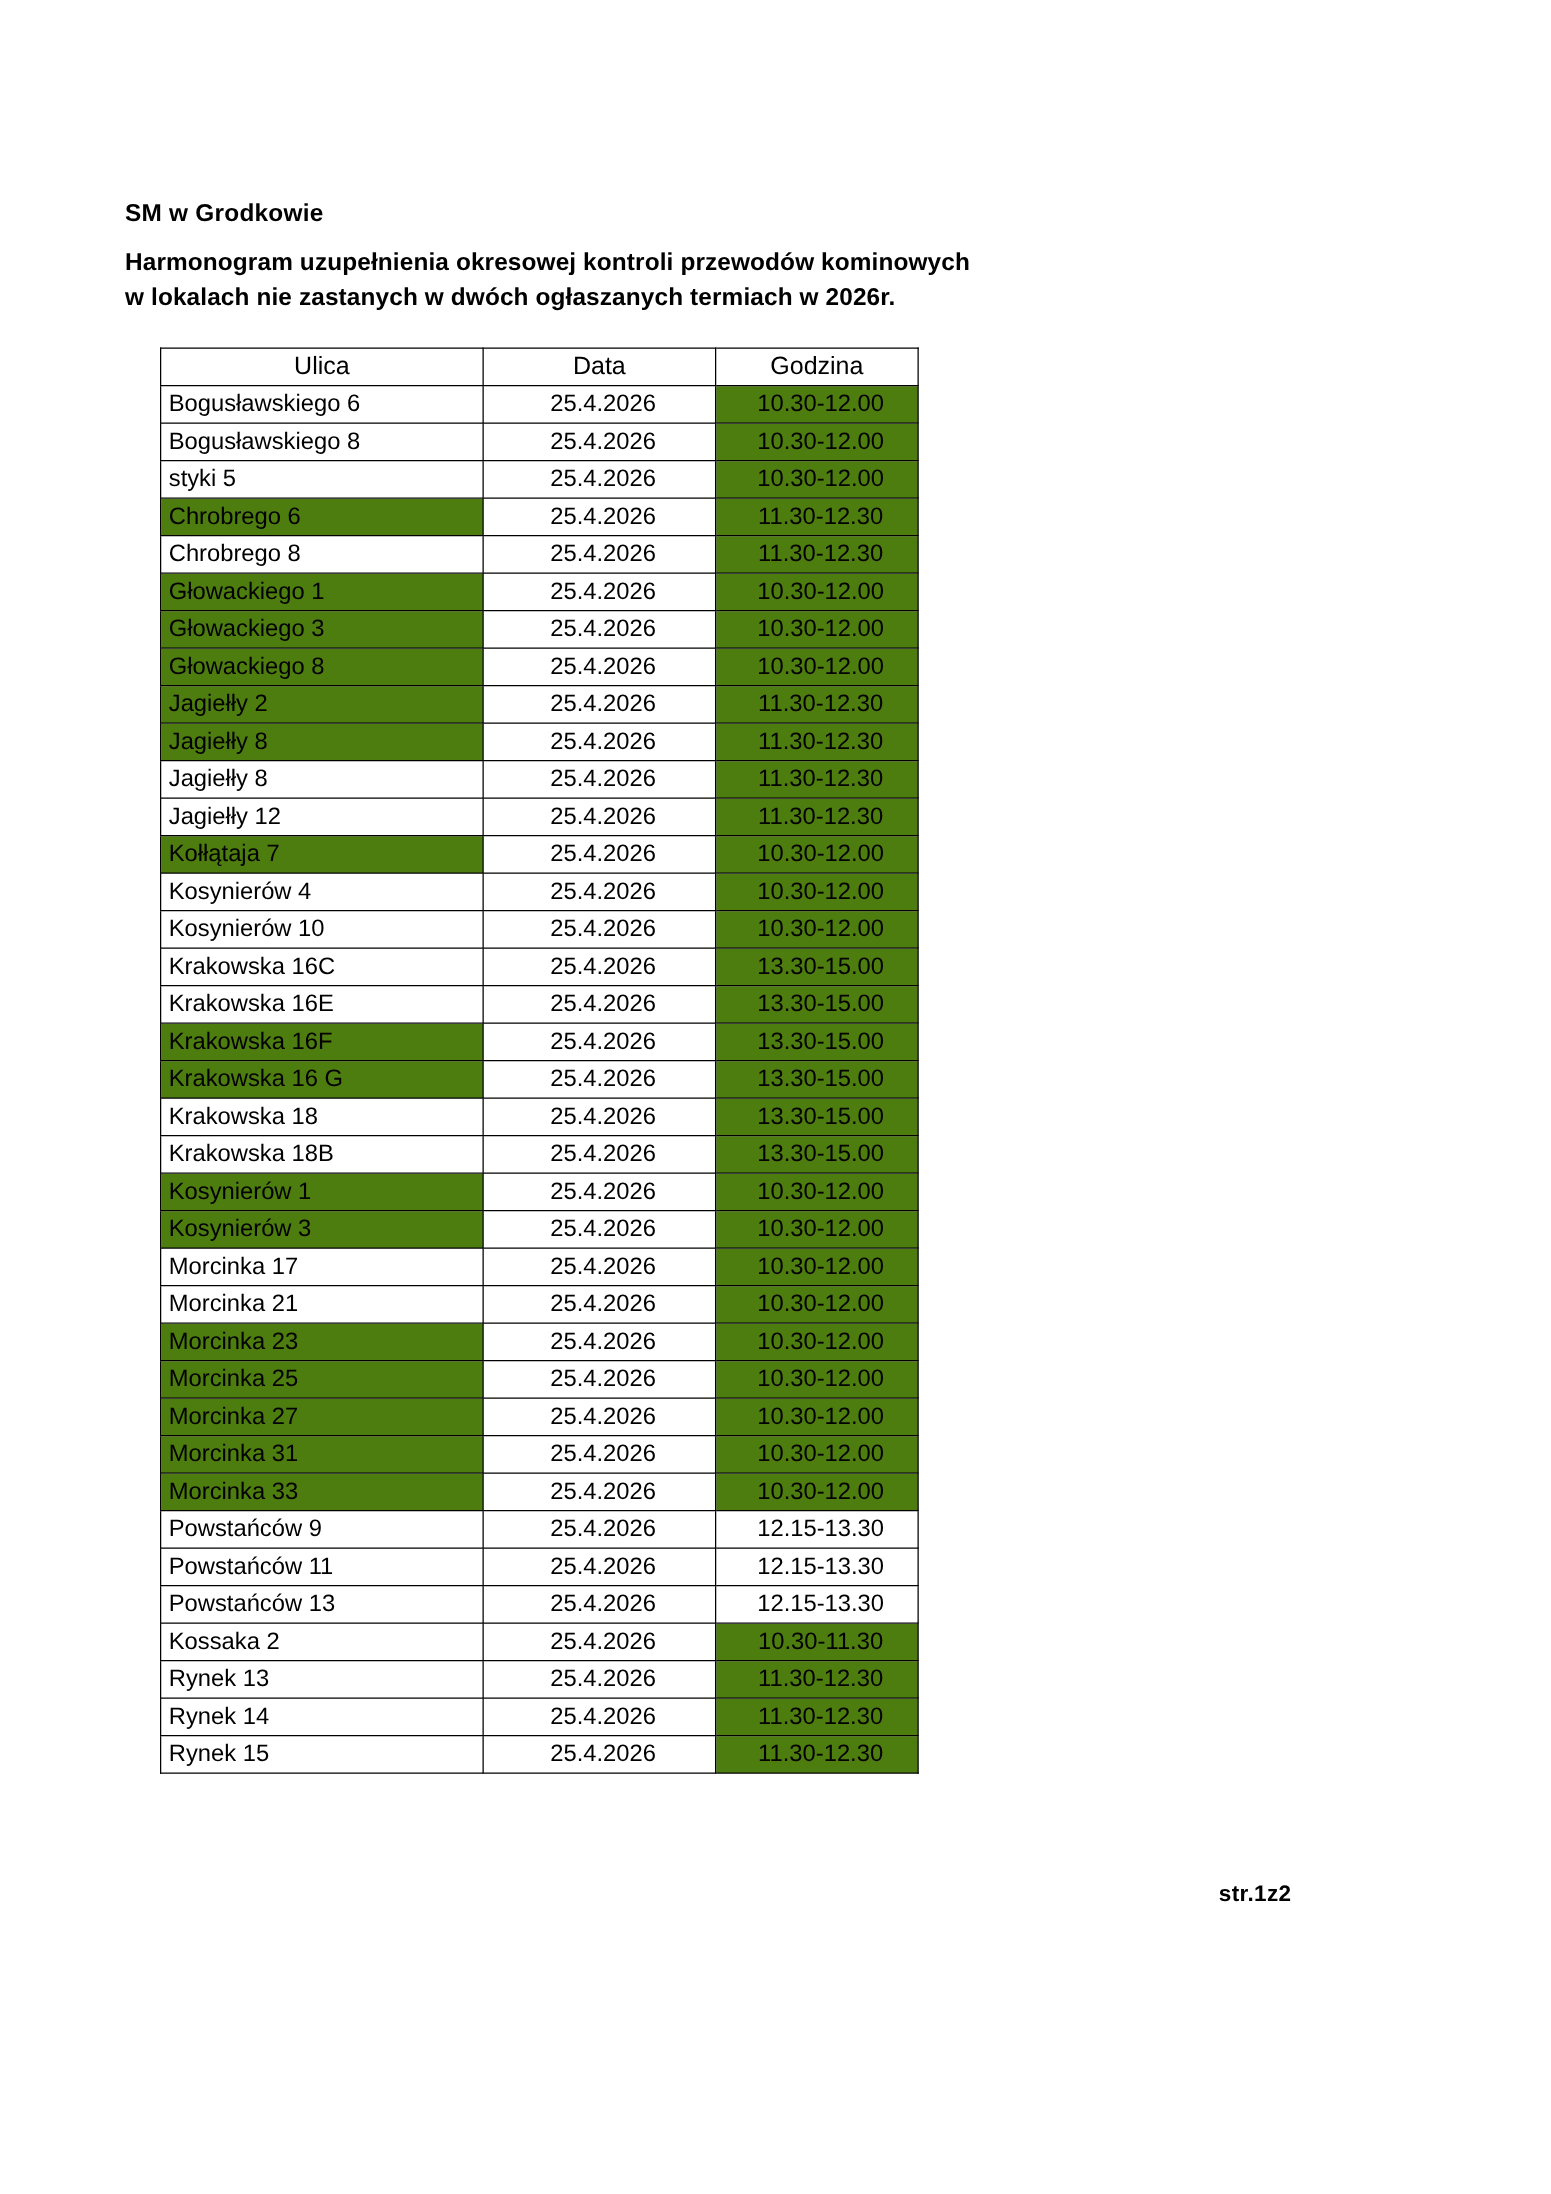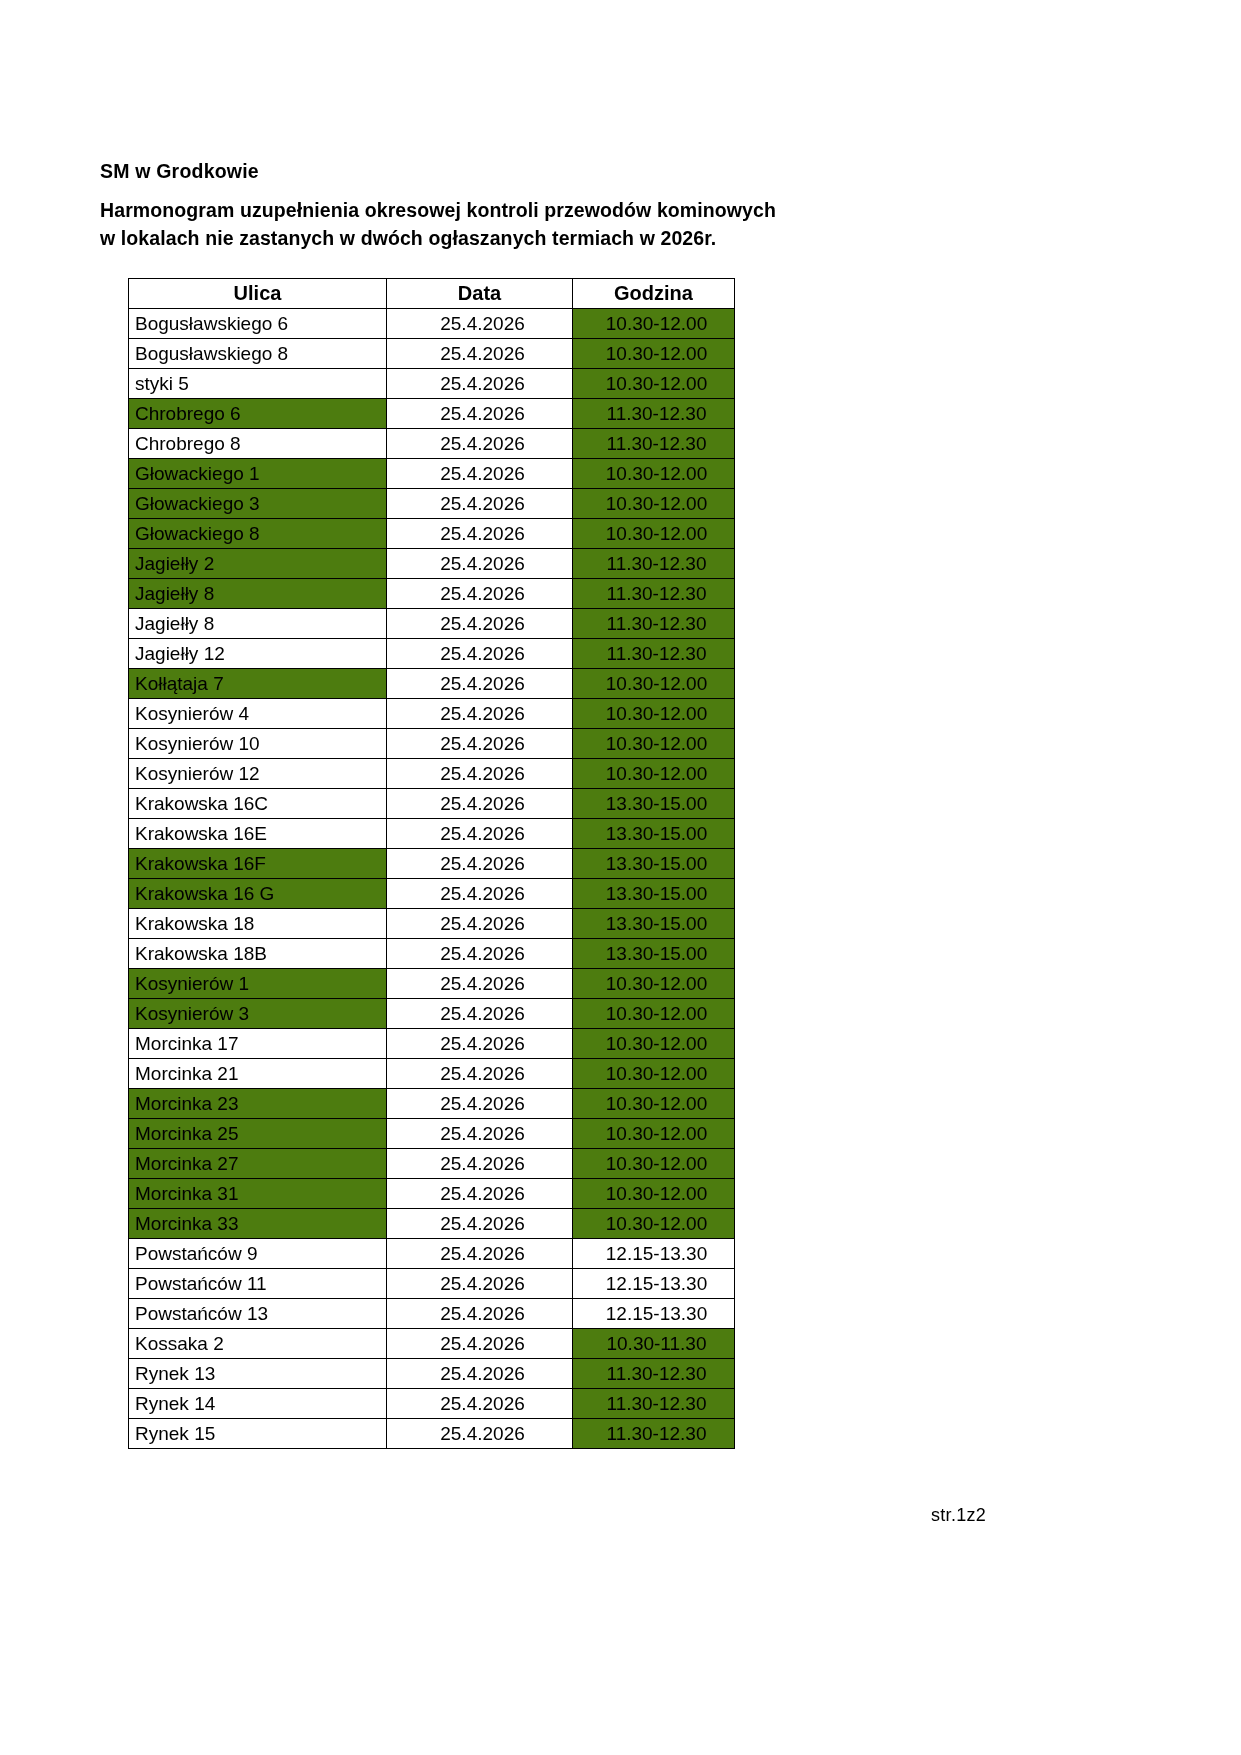--- a/index.html
+++ b/index.html
@@ -52,40 +52,41 @@
     border: 1.4px solid #000000;
     font-size: 19px;
     height: 29px;
     padding: 0 0 0 6px;
     line-height: 29px;
     white-space: nowrap;
     overflow: hidden;
   }
   table.schedule th {
     text-align: center;
-    font-weight: bold;
+    font-weight: normal;
     font-size: 20px;
     padding-left: 0;
   }
   col.c-street { width: 258px; }
   col.c-date   { width: 186px; }
   col.c-time   { width: 162px; }
 
   td.street { text-align: left; }
   td.date   { text-align: center; padding-left: 0; }
   td.time   { text-align: center; padding-left: 0; }
 
   .shaded { background: #4d7c0f; }
 
   .footer {
     position: absolute;
-    left: 931px;
+    left: 975px;
     top: 1505px;
     font-size: 18px;
     letter-spacing: 0.3px;
+    font-weight: bold;
   }
 </style>
 </head>
 <body>
 
 <div class="page">
 
   <div class="header-block">
     <div class="org-title">SM w Grodkowie</div>
     <div class="doc-title">
@@ -177,25 +178,20 @@
           <td class="street">Kosynierów 4</td>
           <td class="date">25.4.2026</td>
           <td class="time shaded">10.30-12.00</td>
         </tr>
         <tr>
           <td class="street">Kosynierów 10</td>
           <td class="date">25.4.2026</td>
           <td class="time shaded">10.30-12.00</td>
         </tr>
         <tr>
-          <td class="street">Kosynierów 12</td>
-          <td class="date">25.4.2026</td>
-          <td class="time shaded">10.30-12.00</td>
-        </tr>
-        <tr>
           <td class="street">Krakowska 16C</td>
           <td class="date">25.4.2026</td>
           <td class="time shaded">13.30-15.00</td>
         </tr>
         <tr>
           <td class="street">Krakowska 16E</td>
           <td class="date">25.4.2026</td>
           <td class="time shaded">13.30-15.00</td>
         </tr>
         <tr>

